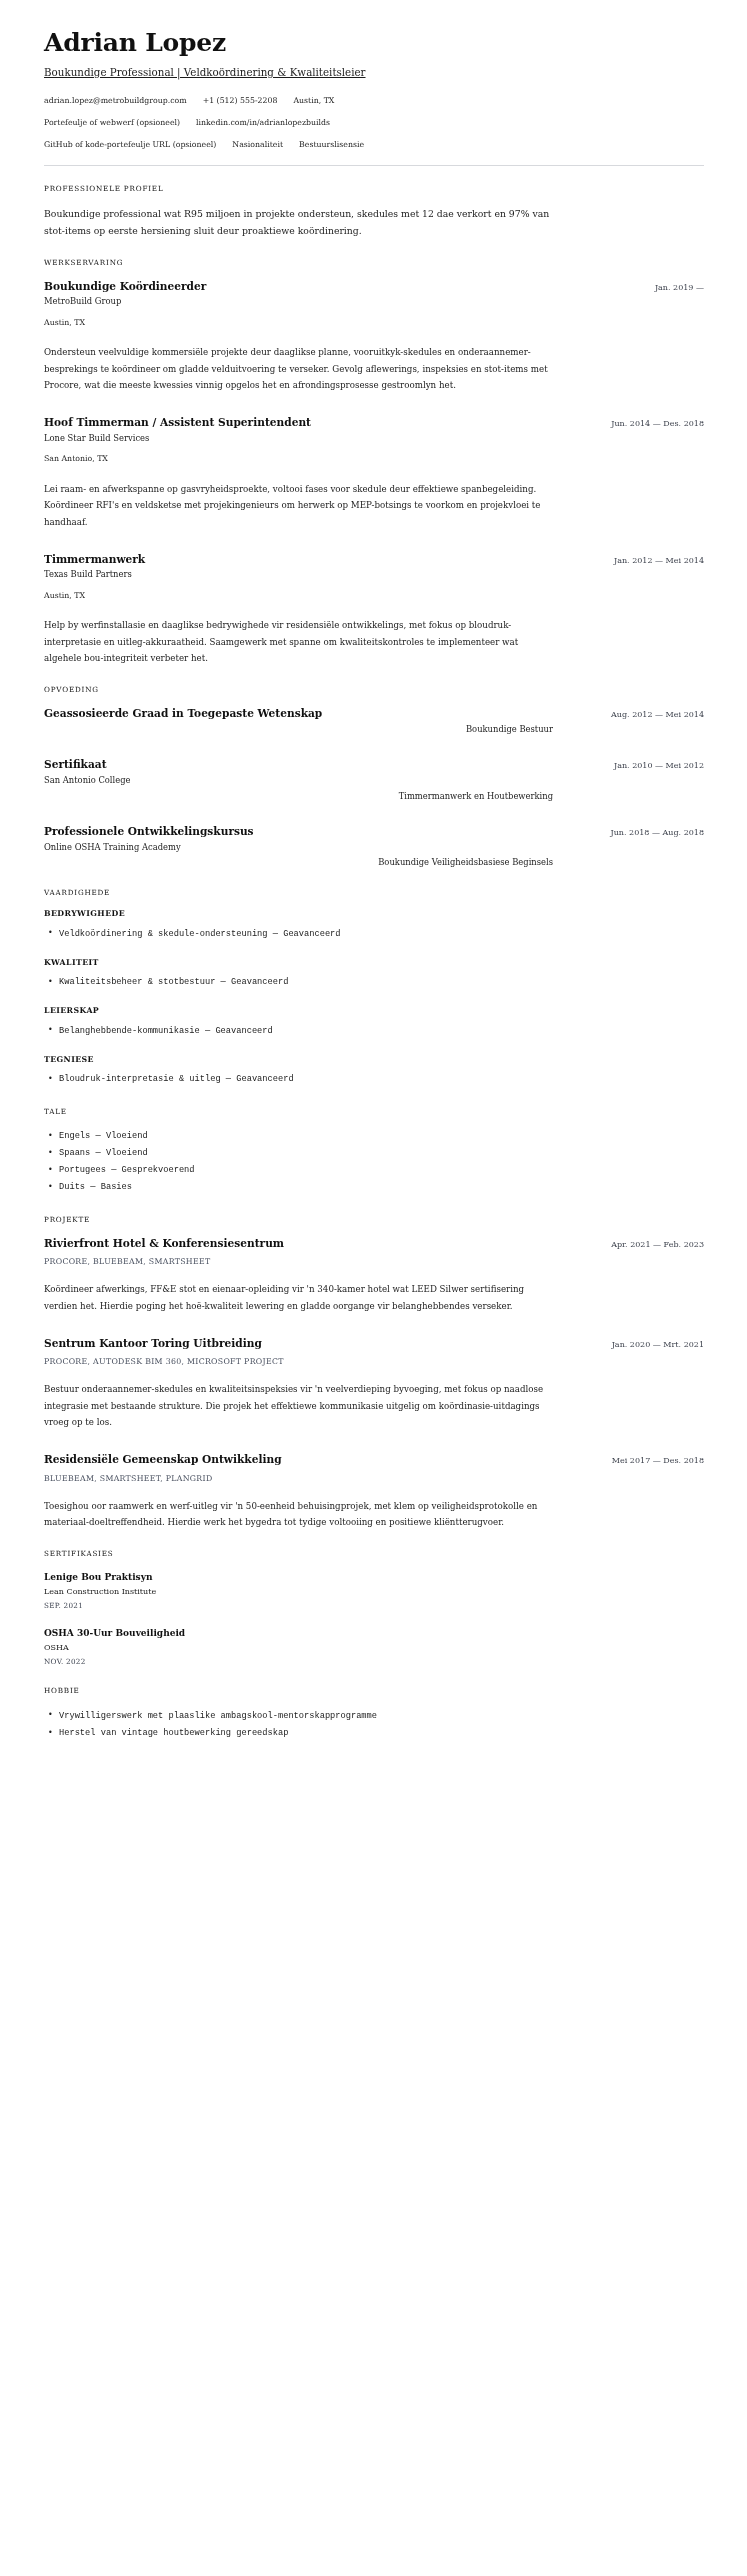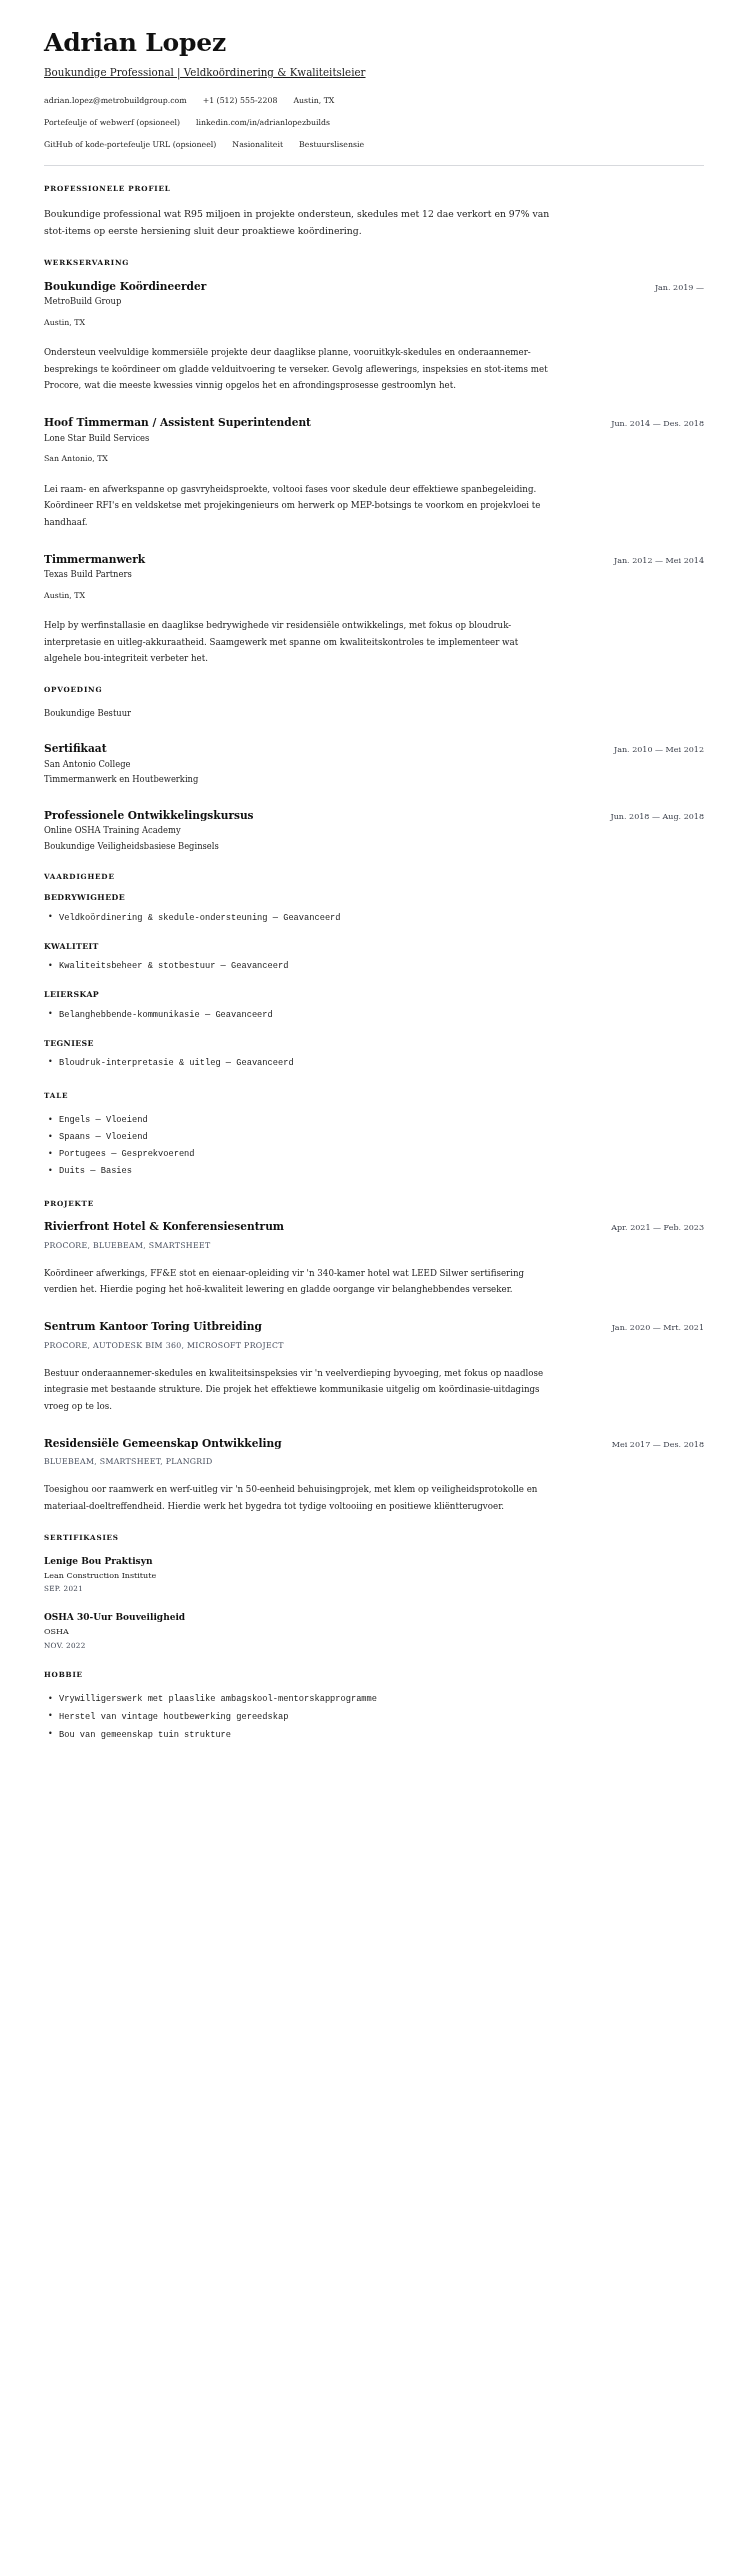--- a/index.html
+++ b/index.html
@@ -53,21 +53,21 @@
     border: 0;
     border-top: 0.6px solid #d7d9dd;
     margin: 13.7px 0 0 0;
     width: 660px;
   }
 
   
   .section { margin-top: 18.7px; }
   .section-title {
     font-size: 7.2px;
-    font-weight: 700;
+    font-weight: 400;
     letter-spacing: 0.8px;
     text-transform: uppercase;
     color: #121212;
     margin: 0 0 12.5px 0;
   }
 
   .summary-text {
     font-size: 9.3px;
     line-height: 1.82;
     margin: 0;
@@ -110,20 +110,21 @@
     font-size: 7.8px;
     line-height: 1.55;
     color: #1f1f1f;
     margin: 8.7px 0 0 0;
   }
   .entry-sub {
     font-size: 8.4px;
     line-height: 1.55;
     color: #1c1c1c;
     margin: 2.5px 0 0 0;
+    text-align: right;
   }
   .entry-desc {
     font-size: 8.7px;
     line-height: 1.9;
     color: #1c1c1c;
     margin: 15px 0 0 0;
     max-width: 644px;
   }
   .entry-stack {
     font-size: 7.8px;
@@ -258,20 +259,24 @@
       <p class="entry-org">Texas Build Partners</p>
       <p class="entry-loc">Austin, TX</p>
       <p class="entry-desc">Help by werfinstallasie en daaglikse bedrywighede vir residensiële ontwikkelings, met fokus op bloudruk-interpretasie en uitleg-akkuraatheid. Saamgewerk met spanne om kwaliteitskontroles te implementeer wat algehele bou-integriteit verbeter het.</p>
     </div>
   </section>
 
   <section class="section">
     <h2 class="section-title">OPVOEDING</h2>
 
     <div class="entry">
+      <div class="entry-head">
+        <h3 class="entry-title">Geassosieerde Graad in Toegepaste Wetenskap</h3>
+        <span class="entry-date">Aug. 2012 — Mei 2014</span>
+      </div>
       <p class="entry-sub">Boukundige Bestuur</p>
     </div>
 
     <div class="entry">
       <div class="entry-head">
         <h3 class="entry-title">Sertifikaat</h3>
         <span class="entry-date">Jan. 2010 — Mei 2012</span>
       </div>
       <p class="entry-org">San Antonio College</p>
       <p class="entry-sub">Timmermanwerk en Houtbewerking</p>
@@ -374,18 +379,17 @@
       <p class="cert-issuer">OSHA</p>
       <p class="cert-date">NOV. 2022</p>
     </div>
   </section>
 
   <section class="section section-hobbies">
     <h2 class="section-title">HOBBIE</h2>
     <ul class="bullets">
       <li>Vrywilligerswerk met plaaslike ambagskool-mentorskapprogramme</li>
       <li>Herstel van vintage houtbewerking gereedskap</li>
-      <li>Bou van gemeenskap tuin strukture</li>
     </ul>
   </section>
 
 </div>
 
 
 </body></html>

